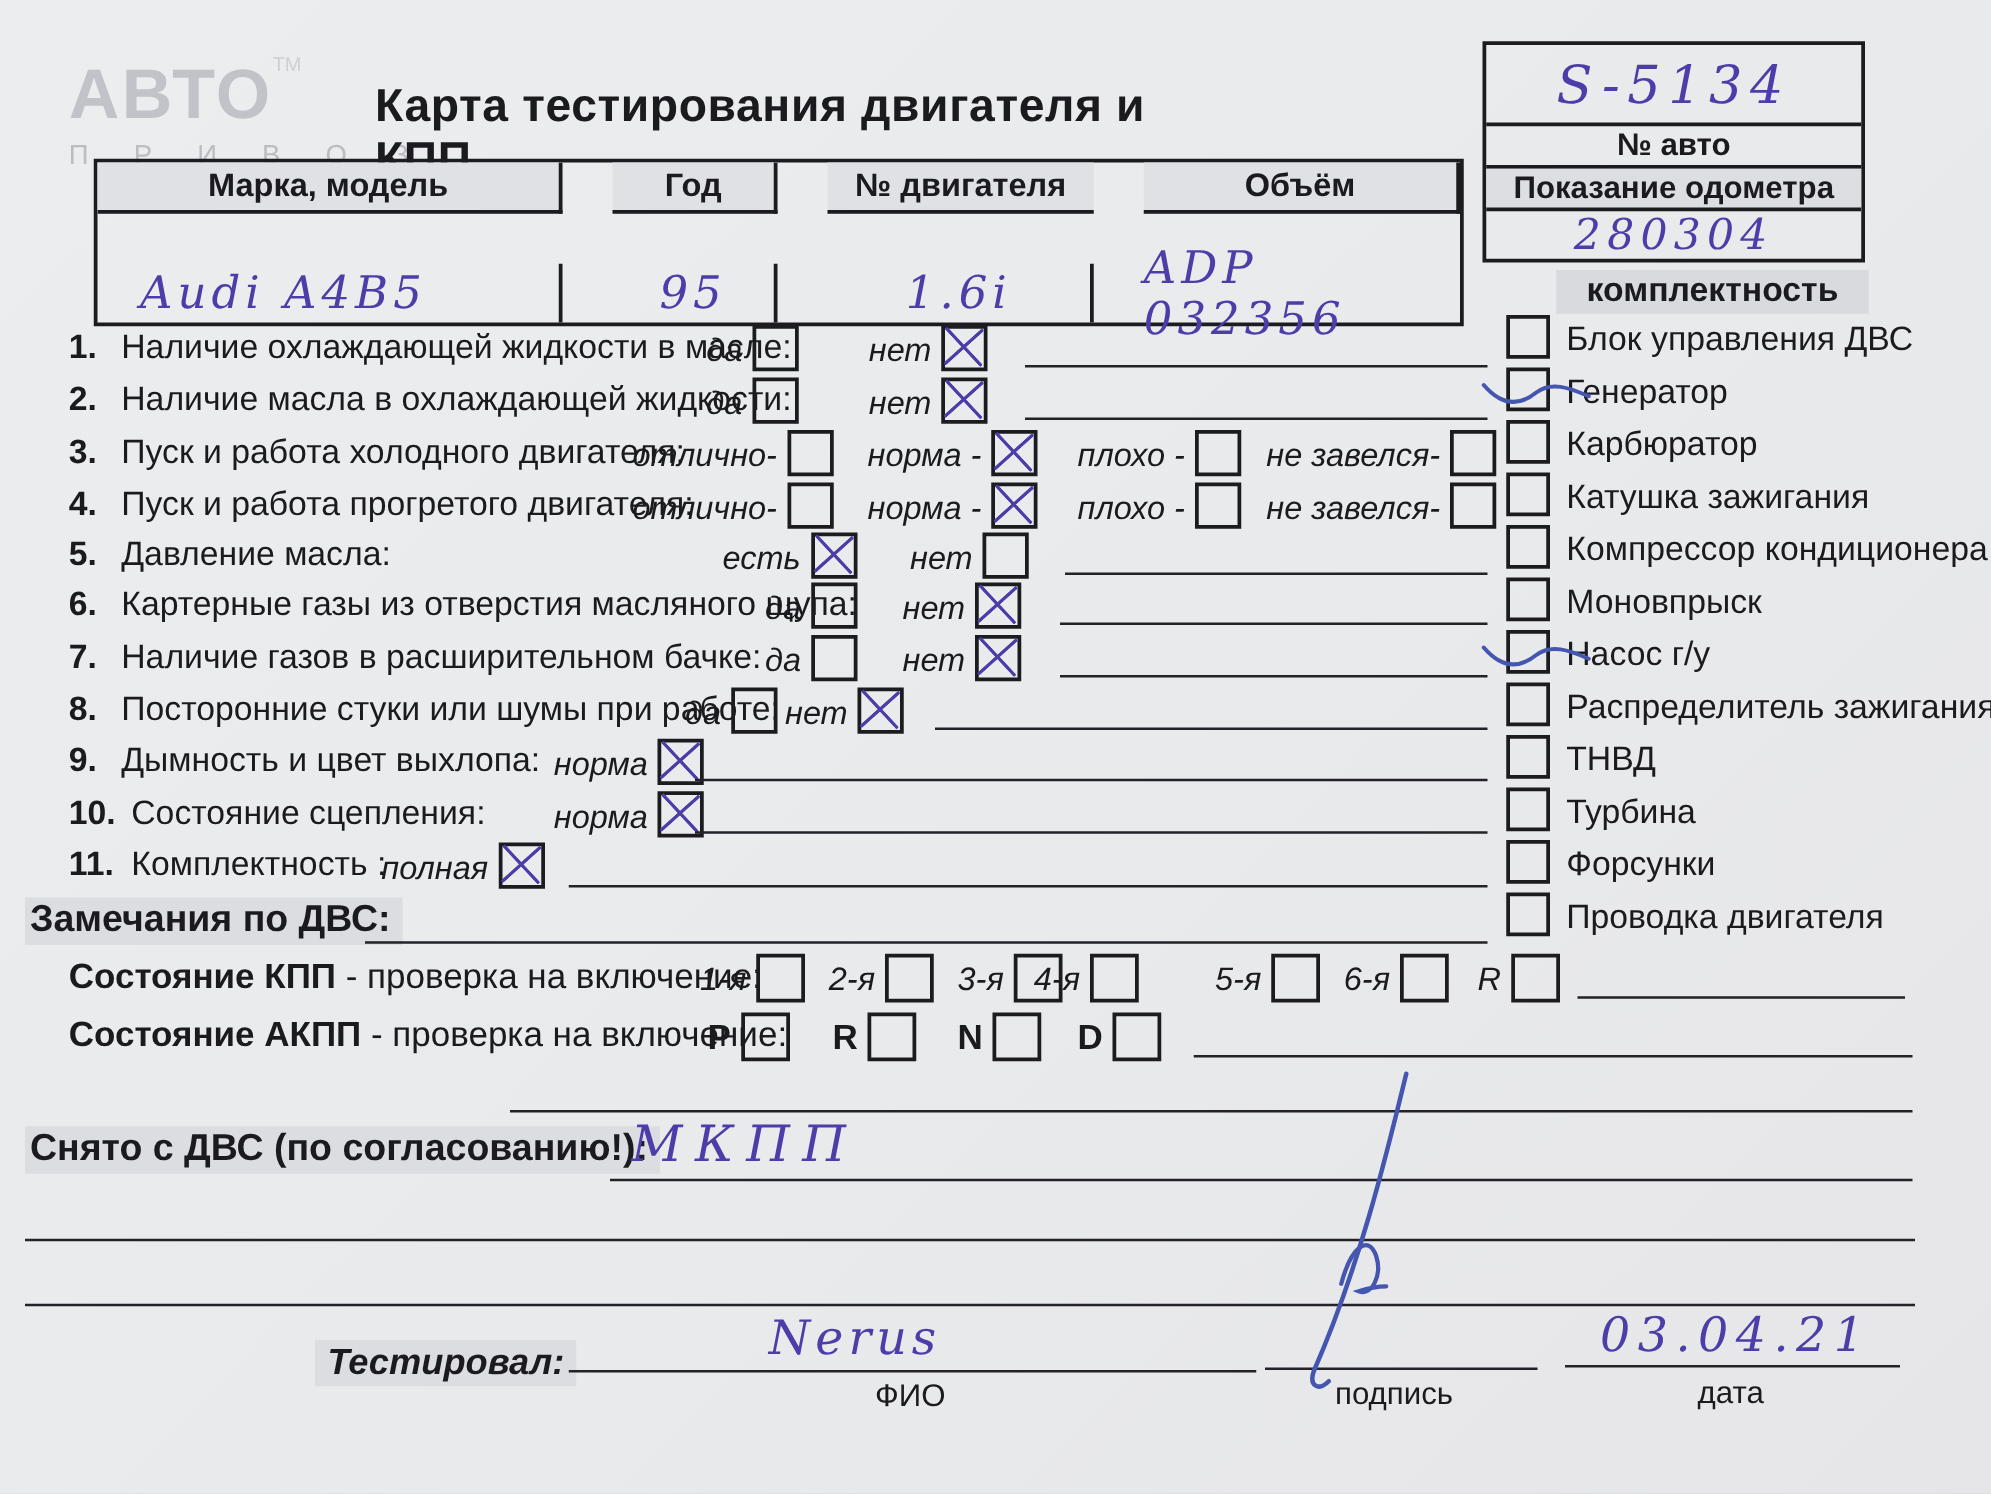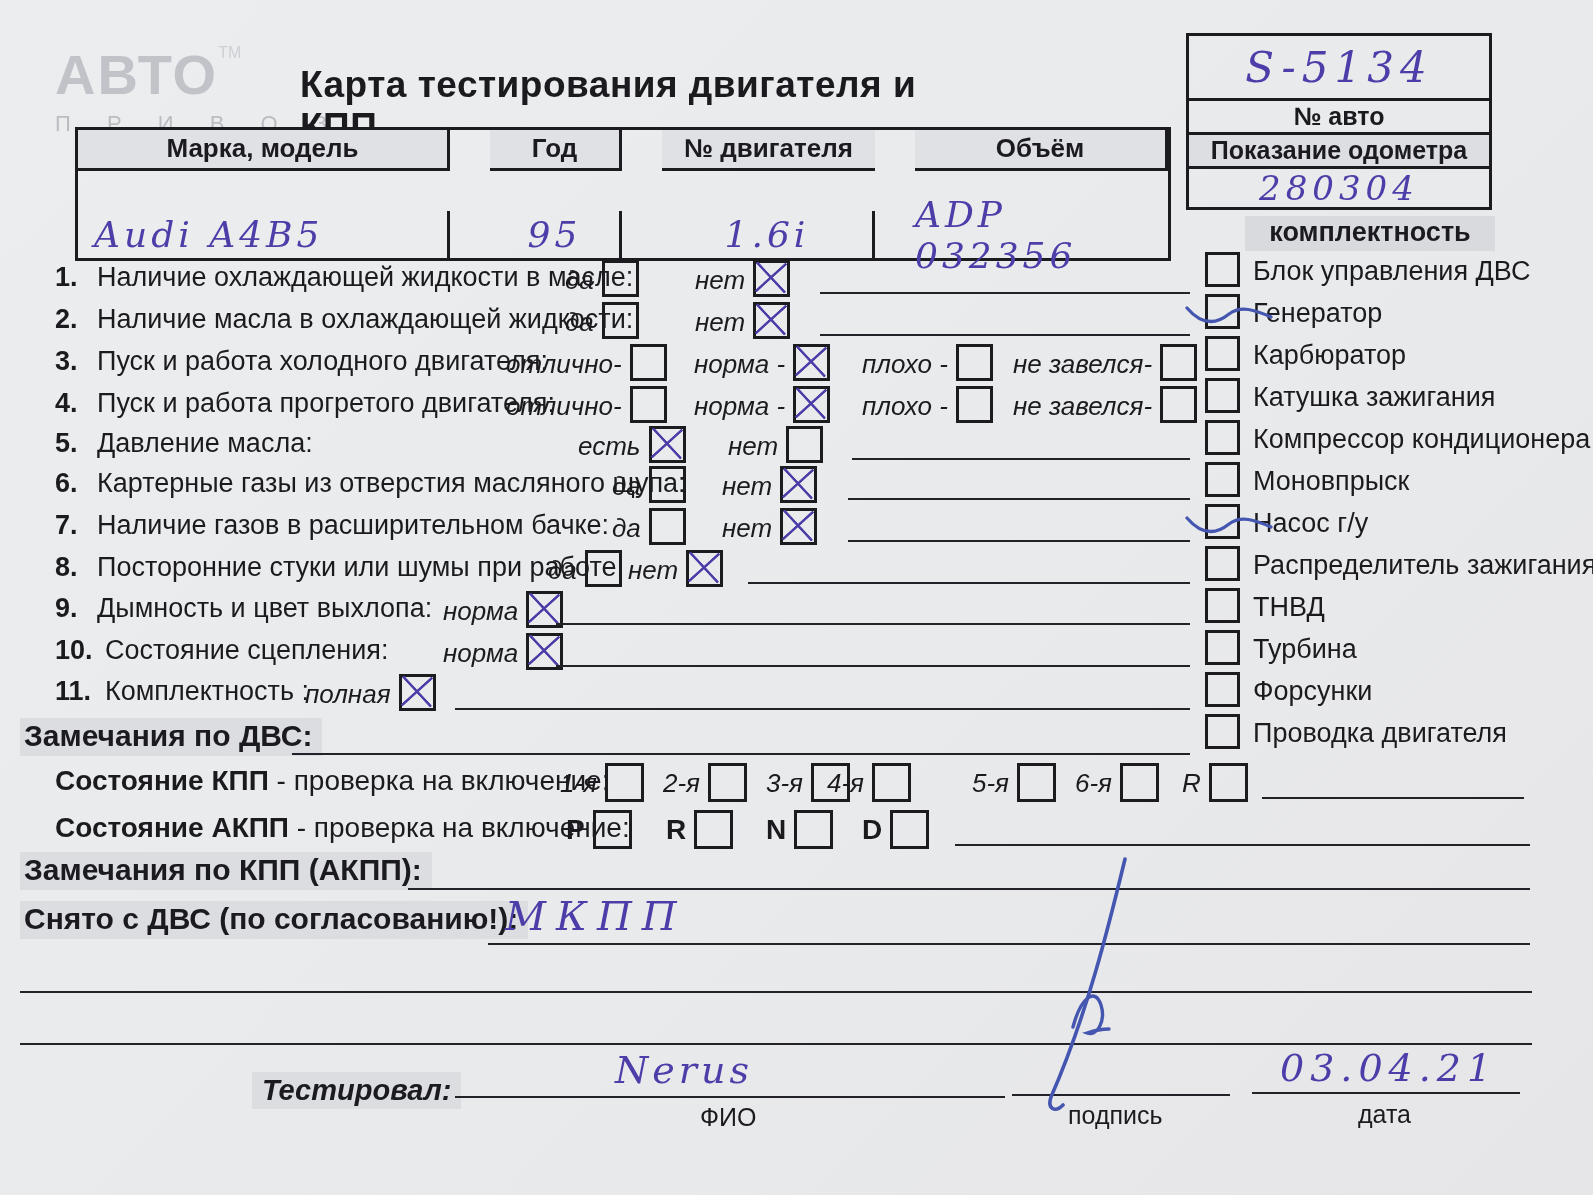--- a/index.html
+++ b/index.html
@@ -87,21 +87,21 @@
     <div class="cb-r4">
         <span class="hand" style="font-size:34px;letter-spacing:5px;">280304</span>
       </div>
   </div>
 
   <div class="vt">
     <div class="th">Марка, модель</div>
     <div class="th">Год</div>
     <div class="th last">№ двигателя</div>
     <div class="th">Объём</div>
-    <div class="td" style="justify-content:flex-start;padding-left:16px;">
+    <div class="td" style="justify-content:flex-start;padding-left:34px;">
         <span class="hand">Audi A4B5</span>
       </div>
     <div class="td">
         <span class="hand">95</span>
       </div>
     <div class="td">
         <span class="hand">1.6i</span>
       </div>
     <div class="td last">
         <span class="hand">ADP 032356</span>
@@ -230,21 +230,20 @@
 
   <div class="kpprow" style="top:812px">
     <span class="kpplabel"><b>Состояние АКПП</b><span> - проверка на включение:</span></span>
     <span class="gopt" style="left:566px"><span class="glabel upright">P</span><span class="gbox"></span></span>
     <span class="gopt" style="left:666px"><span class="glabel upright">R</span><span class="gbox"></span></span>
     <span class="gopt" style="left:766px"><span class="glabel upright">N</span><span class="gbox"></span></span>
     <span class="gopt" style="left:862px"><span class="glabel upright">D</span><span class="gbox"></span></span>
     <span class="wline" style="left:955px;width:575px;top:32px"></span>
   </div>
 
-  <div class="seclabel" style="left:20px;top:852px;">Замечания по КПП (АКПП):</div>
   <span class="wline" style="left:408px;top:888px;width:1122px;"></span>
 
   <div class="seclabel" style="left:20px;top:901px;">Снято с ДВС (по согласованию!):</div>
   <span class="hand" style="position:absolute;left:505px;top:893px;font-size:40px;letter-spacing:10px;">МКПП</span>
   <span class="wline" style="left:488px;top:943px;width:1042px;"></span>
 
   <span class="wline" style="left:20px;top:991px;width:1512px;"></span>
   <span class="wline" style="left:20px;top:1043px;width:1512px;"></span>
 
   <div class="flabel" style="left:252px;top:1072px;">Тестировал:</div>

